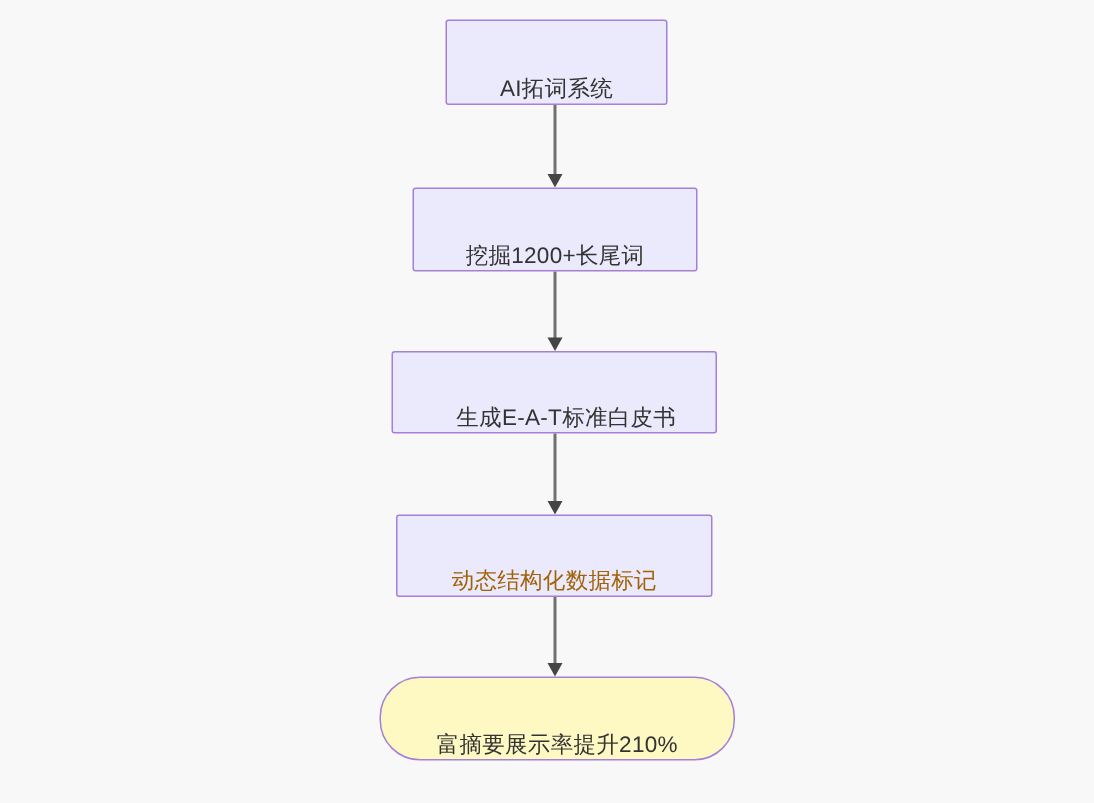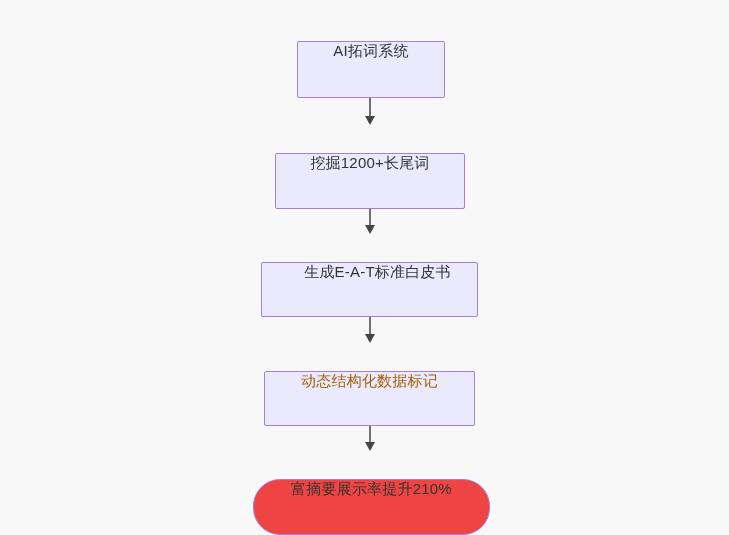--- a/index.html
+++ b/index.html
@@ -18,28 +18,27 @@
     width: 729px;
     height: 535px;
   }
   .node {
     position: absolute;
     box-sizing: border-box;
     background: #ebe9fc;
     border: 1.6px solid #a57fd8;
     border-radius: 2px;
     display: flex;
-    align-items: flex-start;
+    align-items: flex-end;
     justify-content: center;
     color: #333333;
     font-size: 15px;
     line-height: 1.2;
     letter-spacing: 0.2px;
     white-space: nowrap;
-    margin-top: 28px;
   }
   .node-label {
     display: block;
   }
   .edge {
     position: absolute;
     width: 14px;
     overflow: visible;
   }
   .edge svg {
@@ -82,17 +81,17 @@
   </div>
   <div class="node" style="left: 275px; top: 125px; width: 190px; height: 56px; background: rgb(235, 233, 252); border-color: rgb(165, 127, 216); color: rgb(51, 51, 51);">
     <span class="node-label">挖掘1200+长尾词</span>
   </div>
   <div class="node" style="left: 261px; top: 234px; width: 217px; height: 55px; background: rgb(235, 233, 252); border-color: rgb(165, 127, 216); color: rgb(51, 51, 51); padding-left: 16px;">
     <span class="node-label">生成E-A-T标准白皮书</span>
   </div>
   <div class="node" style="left: 264px; top: 343px; width: 211px; height: 55px; background: rgb(235, 233, 252); border-color: rgb(165, 127, 216); color: #a16207;">
     <span class="node-label">动态结构化数据标记</span>
   </div>
-  <div class="node" style="left: 253px; top: 451px; width: 237px; height: 56px; background: #ef4444; border-color: rgb(165, 127, 216); color: rgb(51, 51, 51); border-radius: 27px;">
+  <div class="node" style="left: 253px; top: 451px; width: 237px; height: 56px; background: #fef9c3; border-color: rgb(165, 127, 216); color: rgb(51, 51, 51); border-radius: 27px;">
     <span class="node-label">富摘要展示率提升210%</span>
   </div>
 
 </div>
 
 </body></html>

